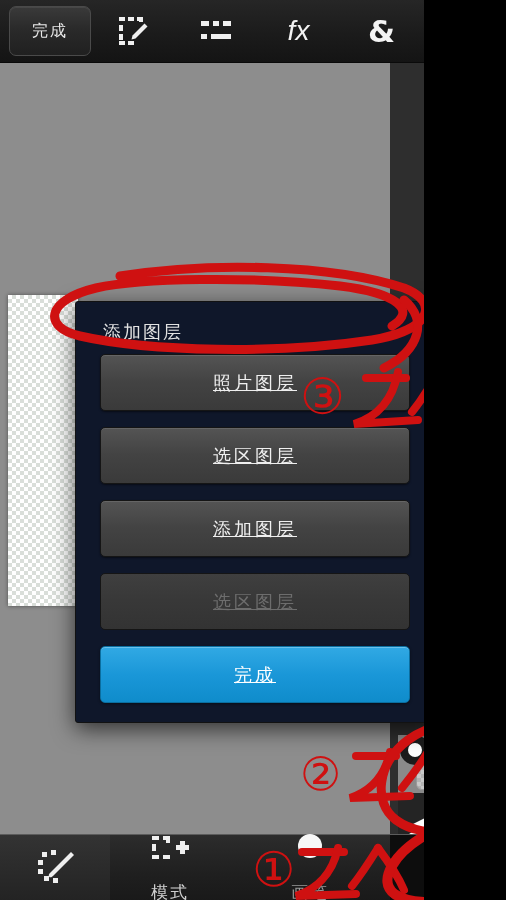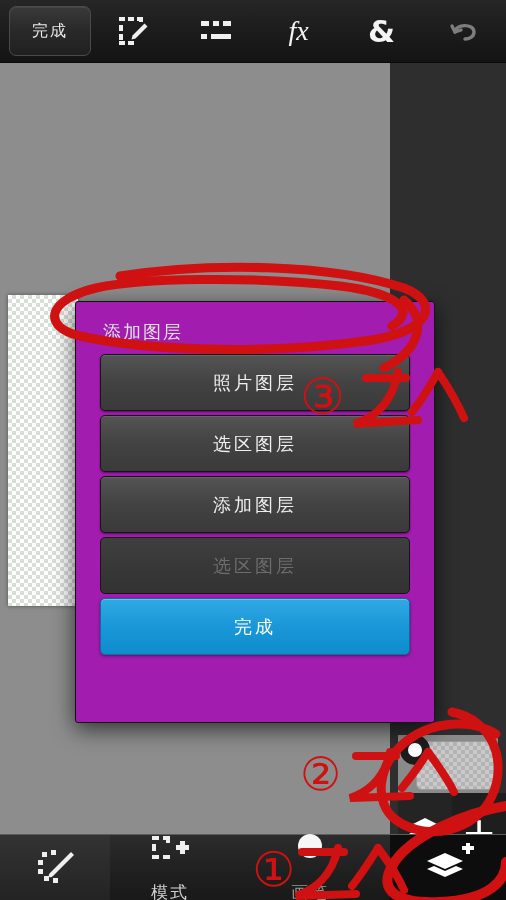--- a/index.html
+++ b/index.html
@@ -1,72 +1,72 @@
 <!DOCTYPE html>
 <html><head>
 <meta charset="utf-8">
 <style>
   html,body{margin:0;padding:0;background:#000;}
   body{
     width:506px;height:900px;overflow:hidden;position:relative;
     font-family:"DejaVu Sans","Liberation Sans",sans-serif;
     -webkit-font-smoothing:antialiased;
   }
-  #app{position:absolute;inset:0;width:506px;height:900px;overflow:hidden;background:#8d8d8d;}
+  #app{position:absolute;inset:0;width:424px;height:900px;overflow:hidden;background:#8d8d8d;}
 
   
   .topbar{
     position:absolute;left:0;top:0;width:506px;height:62px;
     background:linear-gradient(#262626,#1b1b1b 55%,#141414);
     border-bottom:1px solid #0a0a0a;
     display:flex;align-items:center;z-index:30;
   }
   .done-btn{
     margin-left:9px;width:80px;height:48px;border-radius:7px;
     background:linear-gradient(#3a3a3a,#2a2a2a 45%,#202020);
     border:1px solid #4a4a4a;box-shadow:0 1px 0 rgba(255,255,255,.07) inset;
     display:flex;align-items:center;justify-content:center;
     color:#e9e9e9;font-size:16px;letter-spacing:2px;
   }
   .tool-slot{flex:1;display:flex;align-items:center;justify-content:center;height:62px;}
   .tool-slot svg{display:block;}
-  .fxtxt{color:#f2f2f2;font-size:28px;font-style:italic;font-family:Liberation Serif, serif;line-height:1;}
+  .fxtxt{color:#f2f2f2;font-size:28px;font-style:italic;font-family:Liberation Sans, sans-serif;line-height:1;}
   .amp{color:#f4f4f4;font-size:31px;font-weight:bold;line-height:1;}
 
   
   .workspace{position:absolute;left:0;top:62px;width:506px;height:772px;background:#8d8d8d;overflow:hidden;}
   .dark-right{position:absolute;left:390px;top:0;width:116px;height:772px;background:#2e2e2e;}
   .canvas-strip{
     position:absolute;left:8px;top:233px;width:70px;height:311px;
     background-color:#fff;
     background-image:
       linear-gradient(45deg,#d9ded9 25%,transparent 25%,transparent 75%,#d9ded9 75%),
       linear-gradient(45deg,#d9ded9 25%,transparent 25%,transparent 75%,#d9ded9 75%);
     background-size:8px 8px;background-position:0 0,4px 4px;
     box-shadow:0 0 4px rgba(0,0,0,.45);
   }
 
   
   .dialog{
     position:absolute;left:75px;top:239px;width:358px;height:420px;
-    background:#a21caf;border:1px solid #121212;border-radius:3px;
+    background:#0f172a;border:1px solid #121212;border-radius:3px;
     box-shadow:0 6px 22px rgba(0,0,0,.65);
     z-index:20;
   }
   .dialog-title{
     position:absolute;left:27px;top:18px;color:#e2e2e2;font-size:18px;letter-spacing:2px;
   }
   .dlg-list{position:absolute;left:24px;top:52px;width:310px;}
   .dlg-btn{
-    height:55px;margin-bottom:4px;border-radius:5px;
+    height:55px;margin-bottom:16px;border-radius:5px;
     background:linear-gradient(#545454,#434343 48%,#3a3a3a);
     border:1px solid #151515;
     box-shadow:0 1px 0 rgba(255,255,255,.10) inset,0 1px 2px rgba(0,0,0,.5);
     display:flex;align-items:center;justify-content:center;
-    color:#efefef;font-size:18px;letter-spacing:3px;
+    color:#efefef;font-size:18px;letter-spacing:3px;text-decoration:underline;
   }
   .dlg-btn.disabled{
     background:linear-gradient(#3f3f3f,#383838 48%,#333);
     color:#6d6d6d;box-shadow:none;justify-content:center;
   }
   .dlg-btn.primary{
     background:linear-gradient(#31a9e4,#1a97d8 50%,#0f8ccb);
     border:1px solid #0b6e9f;color:#ffffff;
     box-shadow:0 1px 0 rgba(255,255,255,.28) inset,0 1px 3px rgba(0,0,0,.45);
   }

